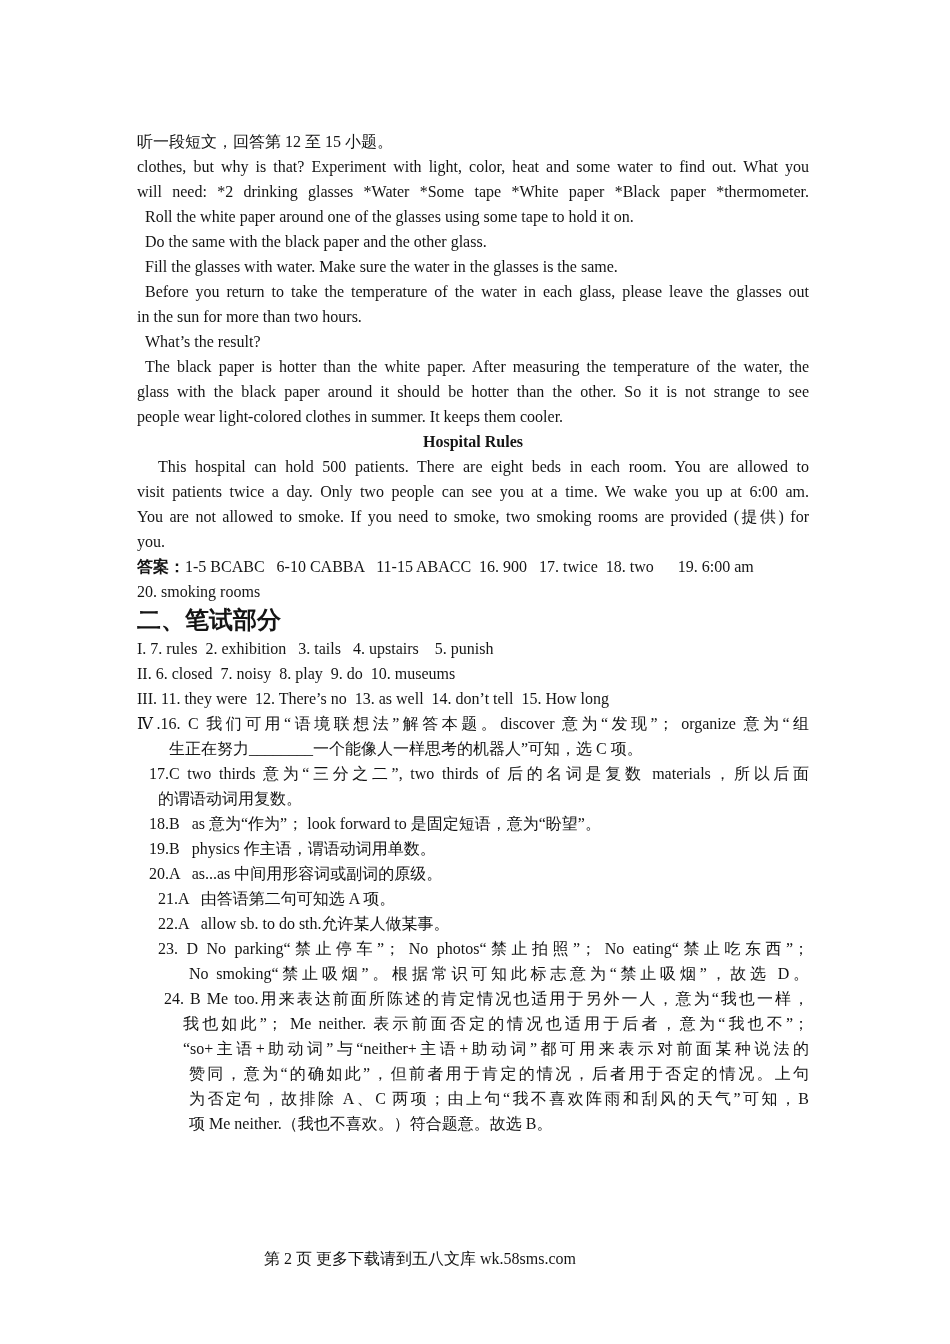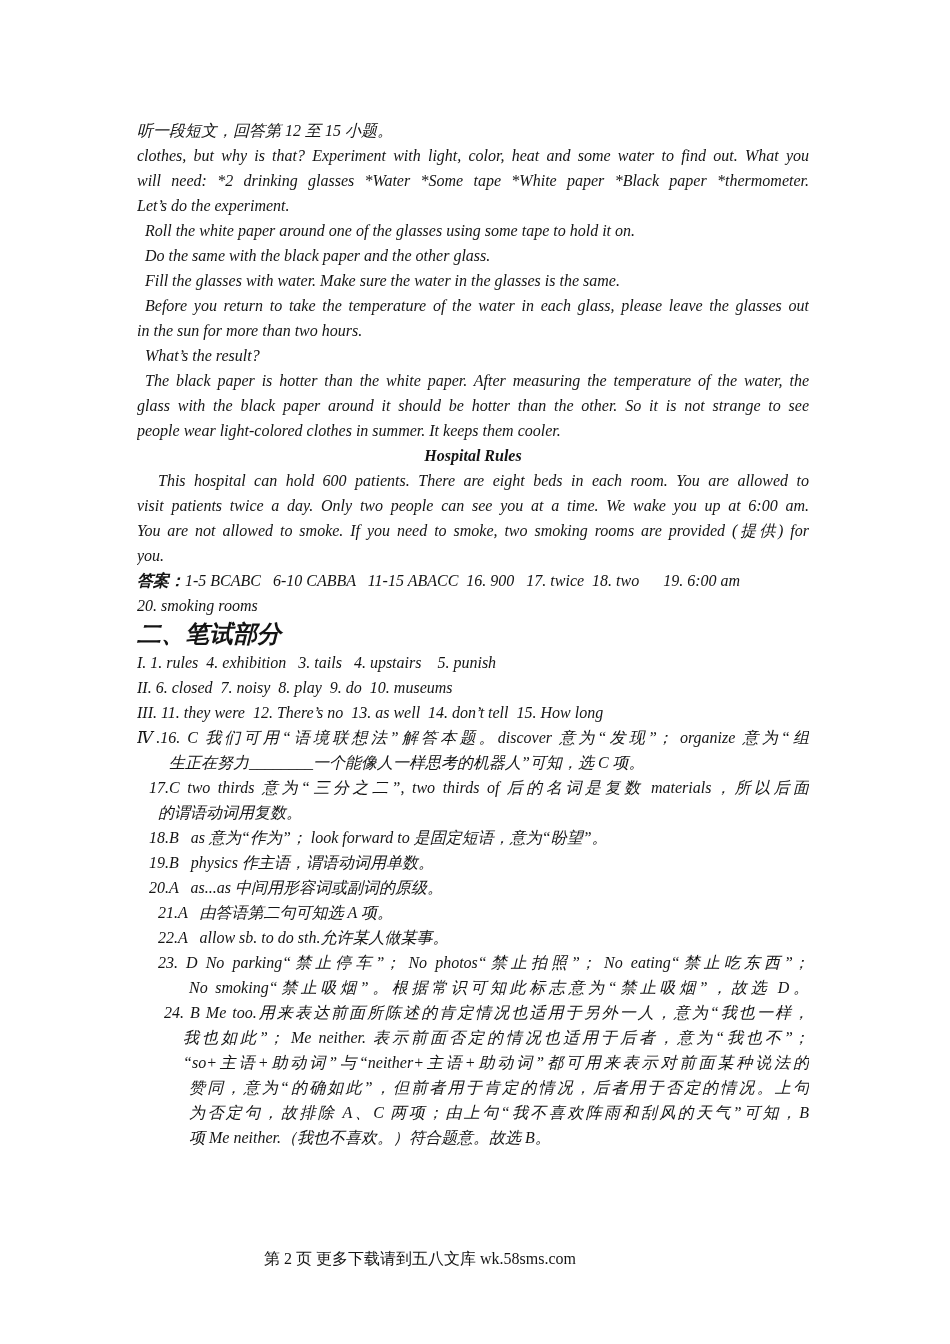--- a/index.html
+++ b/index.html
@@ -1,21 +1,21 @@
 <!DOCTYPE html>
 <html><head>
 <meta charset="utf-8">
 <style>
   html,body{margin:0;padding:0;}
   body{
     width:950px;height:1344px;position:relative;background:#ffffff;
     font-family:"Liberation Serif","DejaVu Serif",serif;
     font-size:16px;color:#141414;overflow:hidden;
   }
-  .doc{position:absolute;left:137px;top:118px;width:672px;font-style:italic;}
+  .doc{position:absolute;left:137px;top:129px;width:672px;}
   .ln{height:25px;line-height:25px;overflow:hidden;white-space:pre-wrap;}
   
   .j{text-align:justify;white-space:normal;}
   .j::after{content:"";display:inline-block;width:100%;height:0;}
   .center{text-align:center;}
   .bold{font-weight:bold;}
   .h2{height:32px;line-height:32px;font-weight:bold;font-size:24px;
       font-family:"Liberation Sans","DejaVu Sans",sans-serif;}
   .p8{padding-left:8px}.p12{padding-left:12px}.p21{padding-left:21px}
   .p27{padding-left:27px}.p32{padding-left:32px}.p46{padding-left:46px}
@@ -25,45 +25,44 @@
 </style>
 </head>
 <body>
 
 <div class="doc">
 
   <div class="ln">听一段短文，回答第 12 至 15 小题。</div>
 
   <div class="ln j">clothes, but why is that? Experiment with light, color, heat and some water to find out. What you</div>
   <div class="ln j">will need: *2 drinking glasses *Water *Some tape *White paper *Black paper *thermometer.</div>
-  <div class="ln">Let’s do the experiment.</div>
   <div class="ln p8">Roll the white paper around one of the glasses using some tape to hold it on.</div>
   <div class="ln p8">Do the same with the black paper and the other glass.</div>
   <div class="ln p8">Fill the glasses with water. Make sure the water in the glasses is the same.</div>
   <div class="ln j p8">Before you return to take the temperature of the water in each glass, please leave the glasses out</div>
   <div class="ln">in the sun for more than two hours.</div>
   <div class="ln p8">What’s the result?</div>
   <div class="ln j p8">The black paper is hotter than the white paper. After measuring the temperature of the water, the</div>
   <div class="ln j">glass with the black paper around it should be hotter than the other. So it is not strange to see</div>
   <div class="ln">people wear light-colored clothes in summer. It keeps them cooler.</div>
 
 
   <div class="ln center bold">Hospital Rules</div>
 
-  <div class="ln j p21">This hospital can hold 600 patients. There are eight beds in each room. You are allowed to</div>
+  <div class="ln j p21">This hospital can hold 500 patients. There are eight beds in each room. You are allowed to</div>
   <div class="ln j">visit patients twice a day. Only two people can see you at a time. We wake you up at 6:00 am.</div>
   <div class="ln j">You are not allowed to smoke. If you need to smoke, two smoking rooms are provided (提供) for</div>
   <div class="ln">you.</div>
 
   <div class="ln"><span class="bold">答案：</span><span>1-5 BCABC   6-10 CABBA   11-15 ABACC  16. 900   17. twice  18. two      19. 6:00 am</span></div>
   <div class="ln">20. smoking rooms</div>
 
   <div class="h2">二、笔试部分</div>
 
-  <div class="ln">I. 1. rules  4. exhibition   3. tails   4. upstairs    5. punish</div>
+  <div class="ln">I. 7. rules  2. exhibition   3. tails   4. upstairs    5. punish</div>
   <div class="ln">II. 6. closed  7. noisy  8. play  9. do  10. museums</div>
   <div class="ln">III. 11. they were  12. There’s no  13. as well  14. don’t tell  15. How long</div>
 
   <div class="ln j">Ⅳ.16. C  我们可用“语境联想法”解答本题。discover 意为“发现”； organize 意为“组</div>
   <div class="ln p32">生正在努力________一个能像人一样思考的机器人”可知，选 C 项。</div>
   <div class="ln j p12">17.C   two thirds 意为“三分之二”, two thirds of 后的名词是复数 materials，所以后面</div>
   <div class="ln p21">的谓语动词用复数。</div>
   <div class="ln p12">18.B   as 意为“作为”； look forward to 是固定短语，意为“盼望”。</div>
   <div class="ln p12">19.B   physics 作主语，谓语动词用单数。</div>
   <div class="ln p12">20.A   as...as 中间用形容词或副词的原级。</div>

